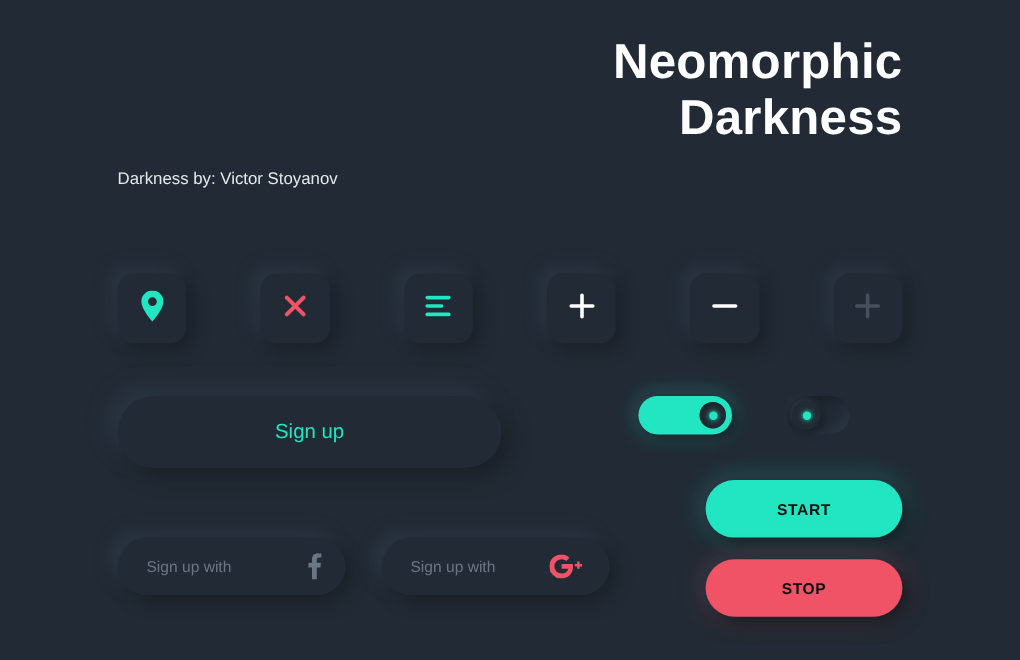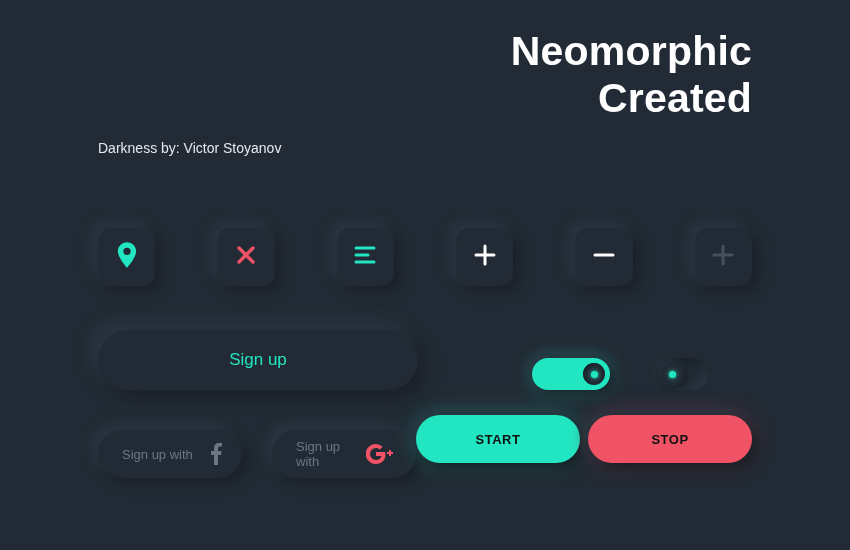--- a/index.html
+++ b/index.html
@@ -41,21 +41,21 @@
     display: flex;
     align-items: center;
     justify-content: center;
     cursor: pointer;
   }
   .sq.muted svg { opacity: 0.35; }
 
   .row2 {
     margin-top: 44px;
     display: flex;
-    align-items: flex-end;
+    align-items: flex-start;
   }
   .pill-btn {
     width: 320px;
     height: 60px;
     border-radius: 40px;
     background: #222b35;
     box-shadow: 8px 8px 16px #1a2129, -8px -8px 16px #2b3642;
     display: flex;
     align-items: center;
     justify-content: center;
@@ -136,22 +136,22 @@
     color: #6a7683;
     font-size: 13px;
     cursor: pointer;
   }
   .social .ic { margin-left:auto; display:flex; align-items:center; }
   .row3 .social + .social { margin-left: 30px; }
 
   .action-col {
     margin-left: auto;
     display:flex;
-    flex-direction:row;
-    gap:8px;
+    flex-direction:column;
+    gap:18px;
     margin-top:-30px;
   }
   .action {
     width: 164px;
     height: 48px;
     border-radius: 26px;
     display:flex;
     align-items:center;
     justify-content:center;
     font-size: 13px;
@@ -168,21 +168,21 @@
     background: #f05365;
     box-shadow: 6px 6px 14px #161d24, -4px -4px 10px #2b3642, 0 0 22px rgba(240,83,101,0.35);
   }
 </style>
 </head>
 <body>
 
 <div class="page">
   <h1 class="title">
     <span>Neomorphic</span><br>
-    <span>Created</span>
+    <span>Darkness</span>
   </h1>
   <div class="byline">Darkness by: Victor Stoyanov</div>
 
   <div class="icon-row">
     <div class="sq">
       <span>
         <svg width="22" height="26" viewBox="0 0 24 28">
             <path fill="#21e6c1" d="M12 0C6.5 0 2 4.4 2 9.8 2 17 12 28 12 28s10-11 10-18.2C22 4.4 17.5 0 12 0zm0 14a4 4 0 1 1 0-8 4 4 0 0 1 0 8z"></path>
           </svg>
       </span>

